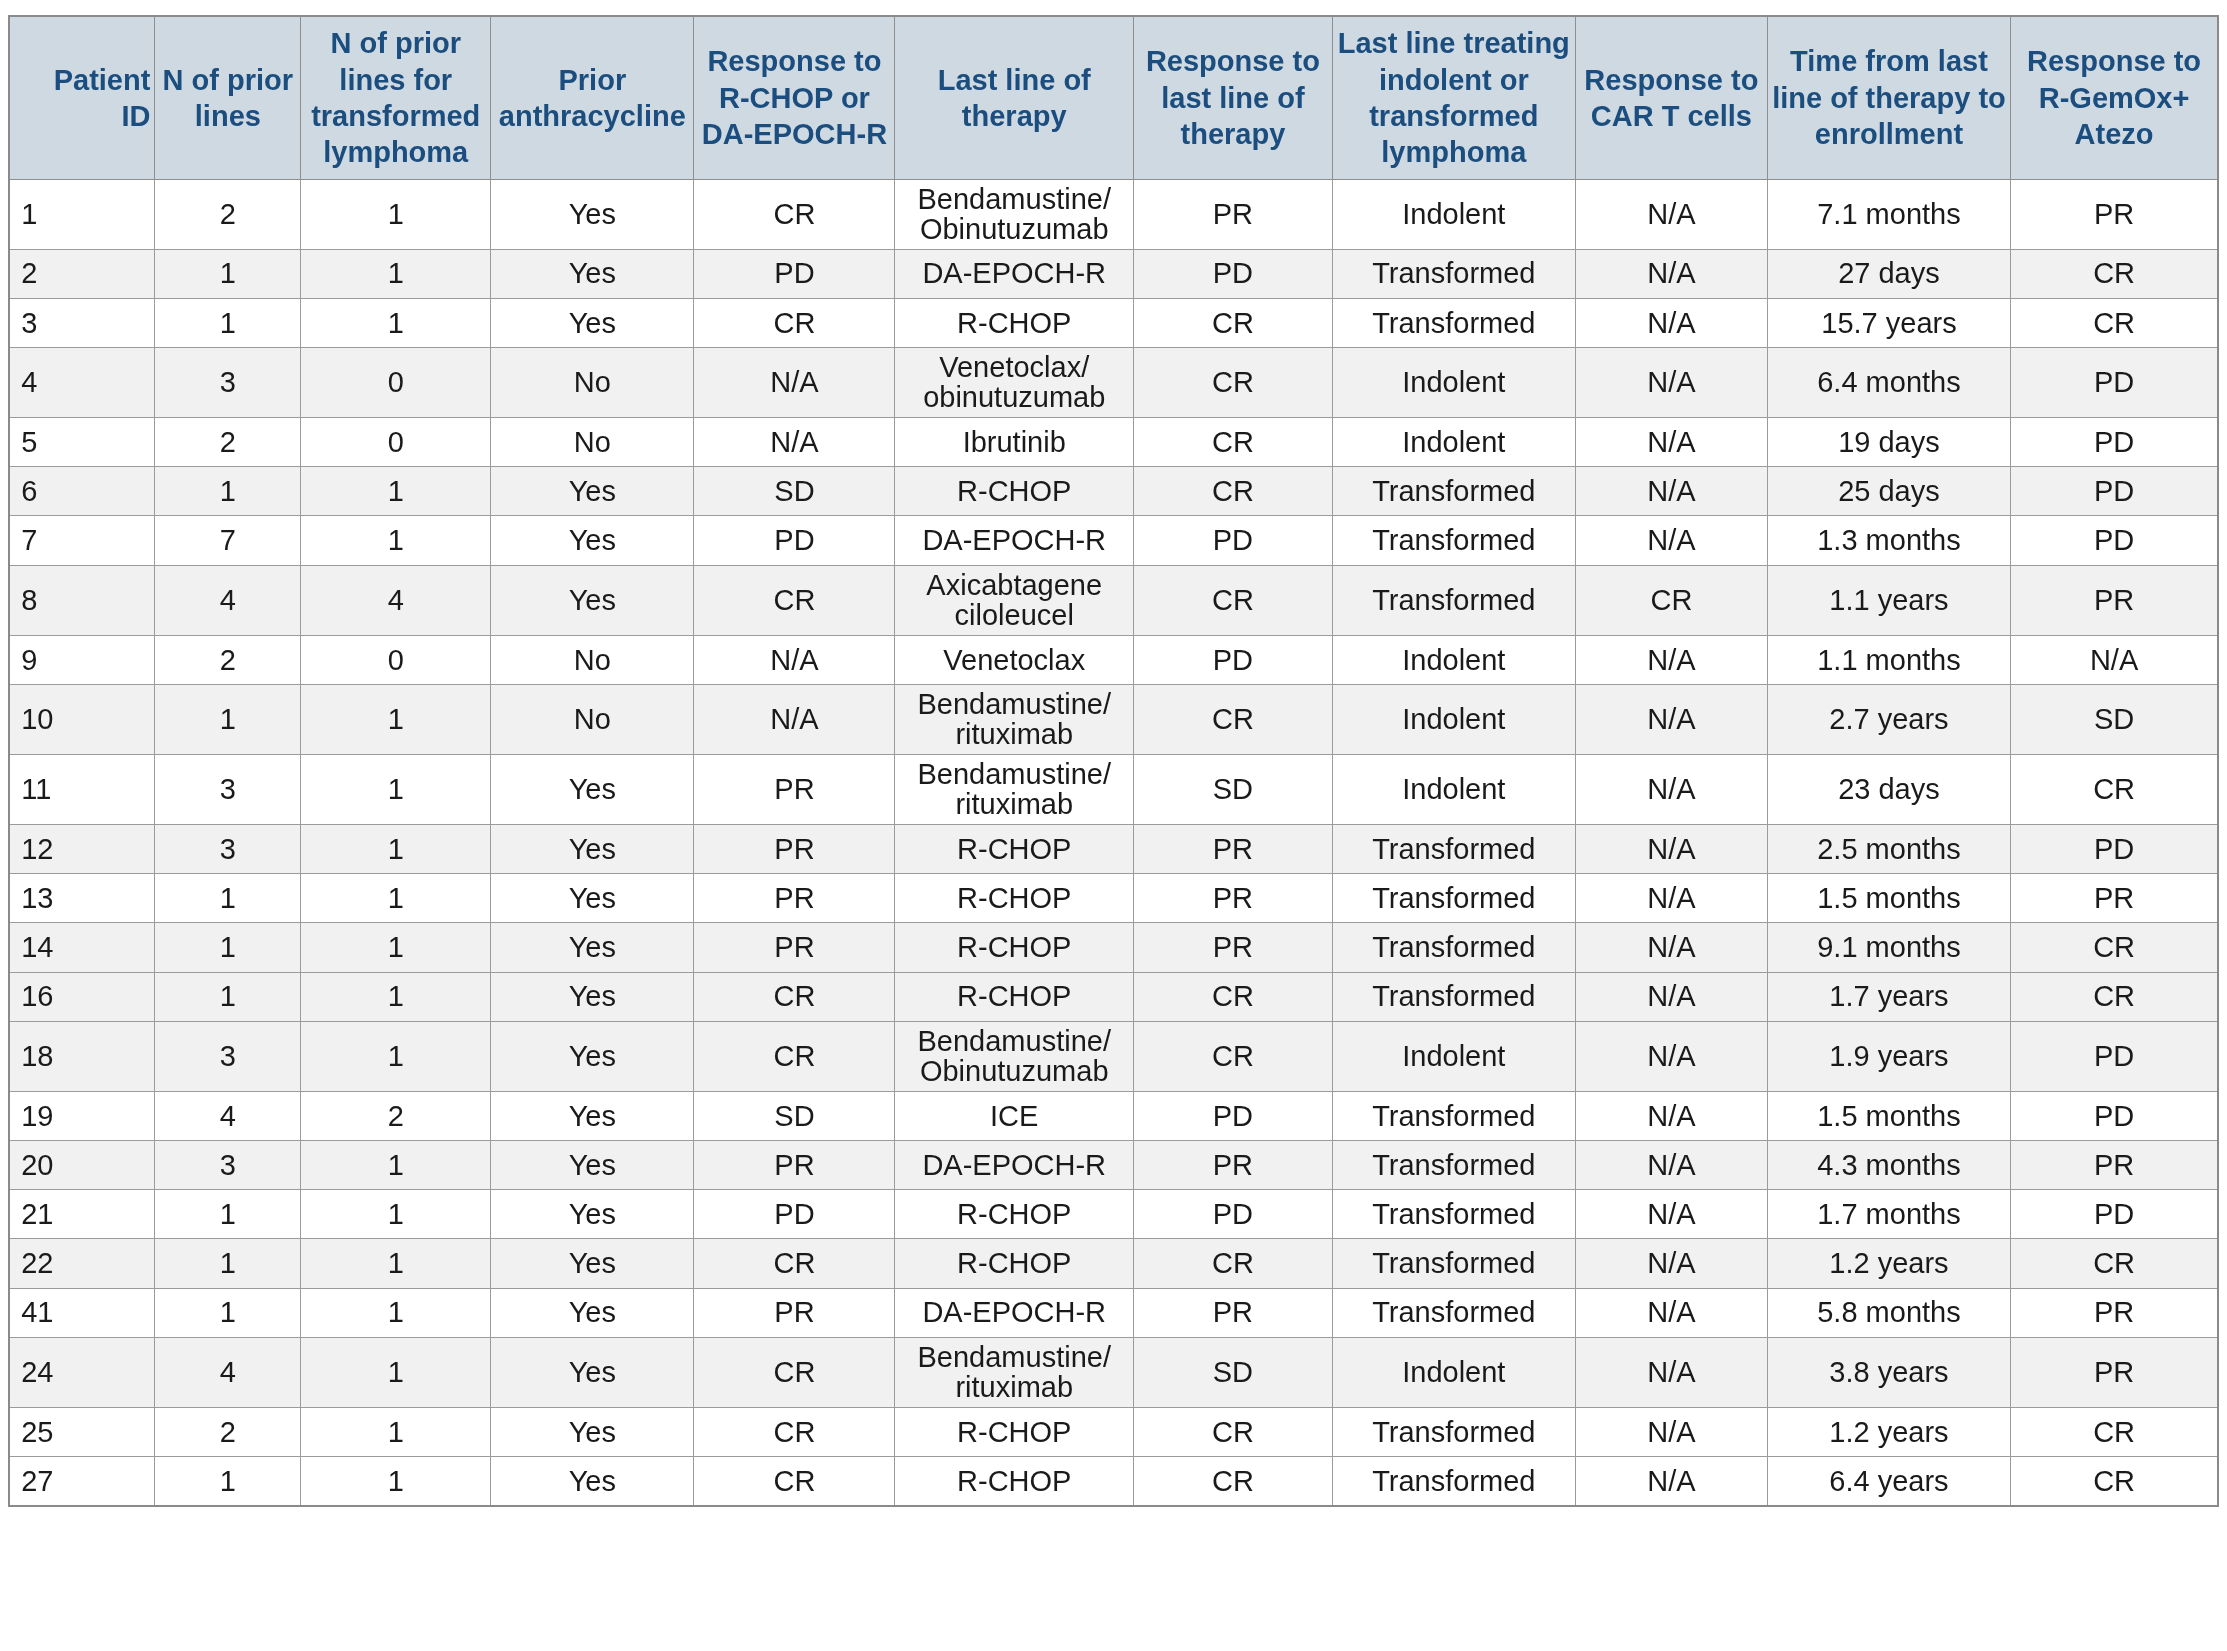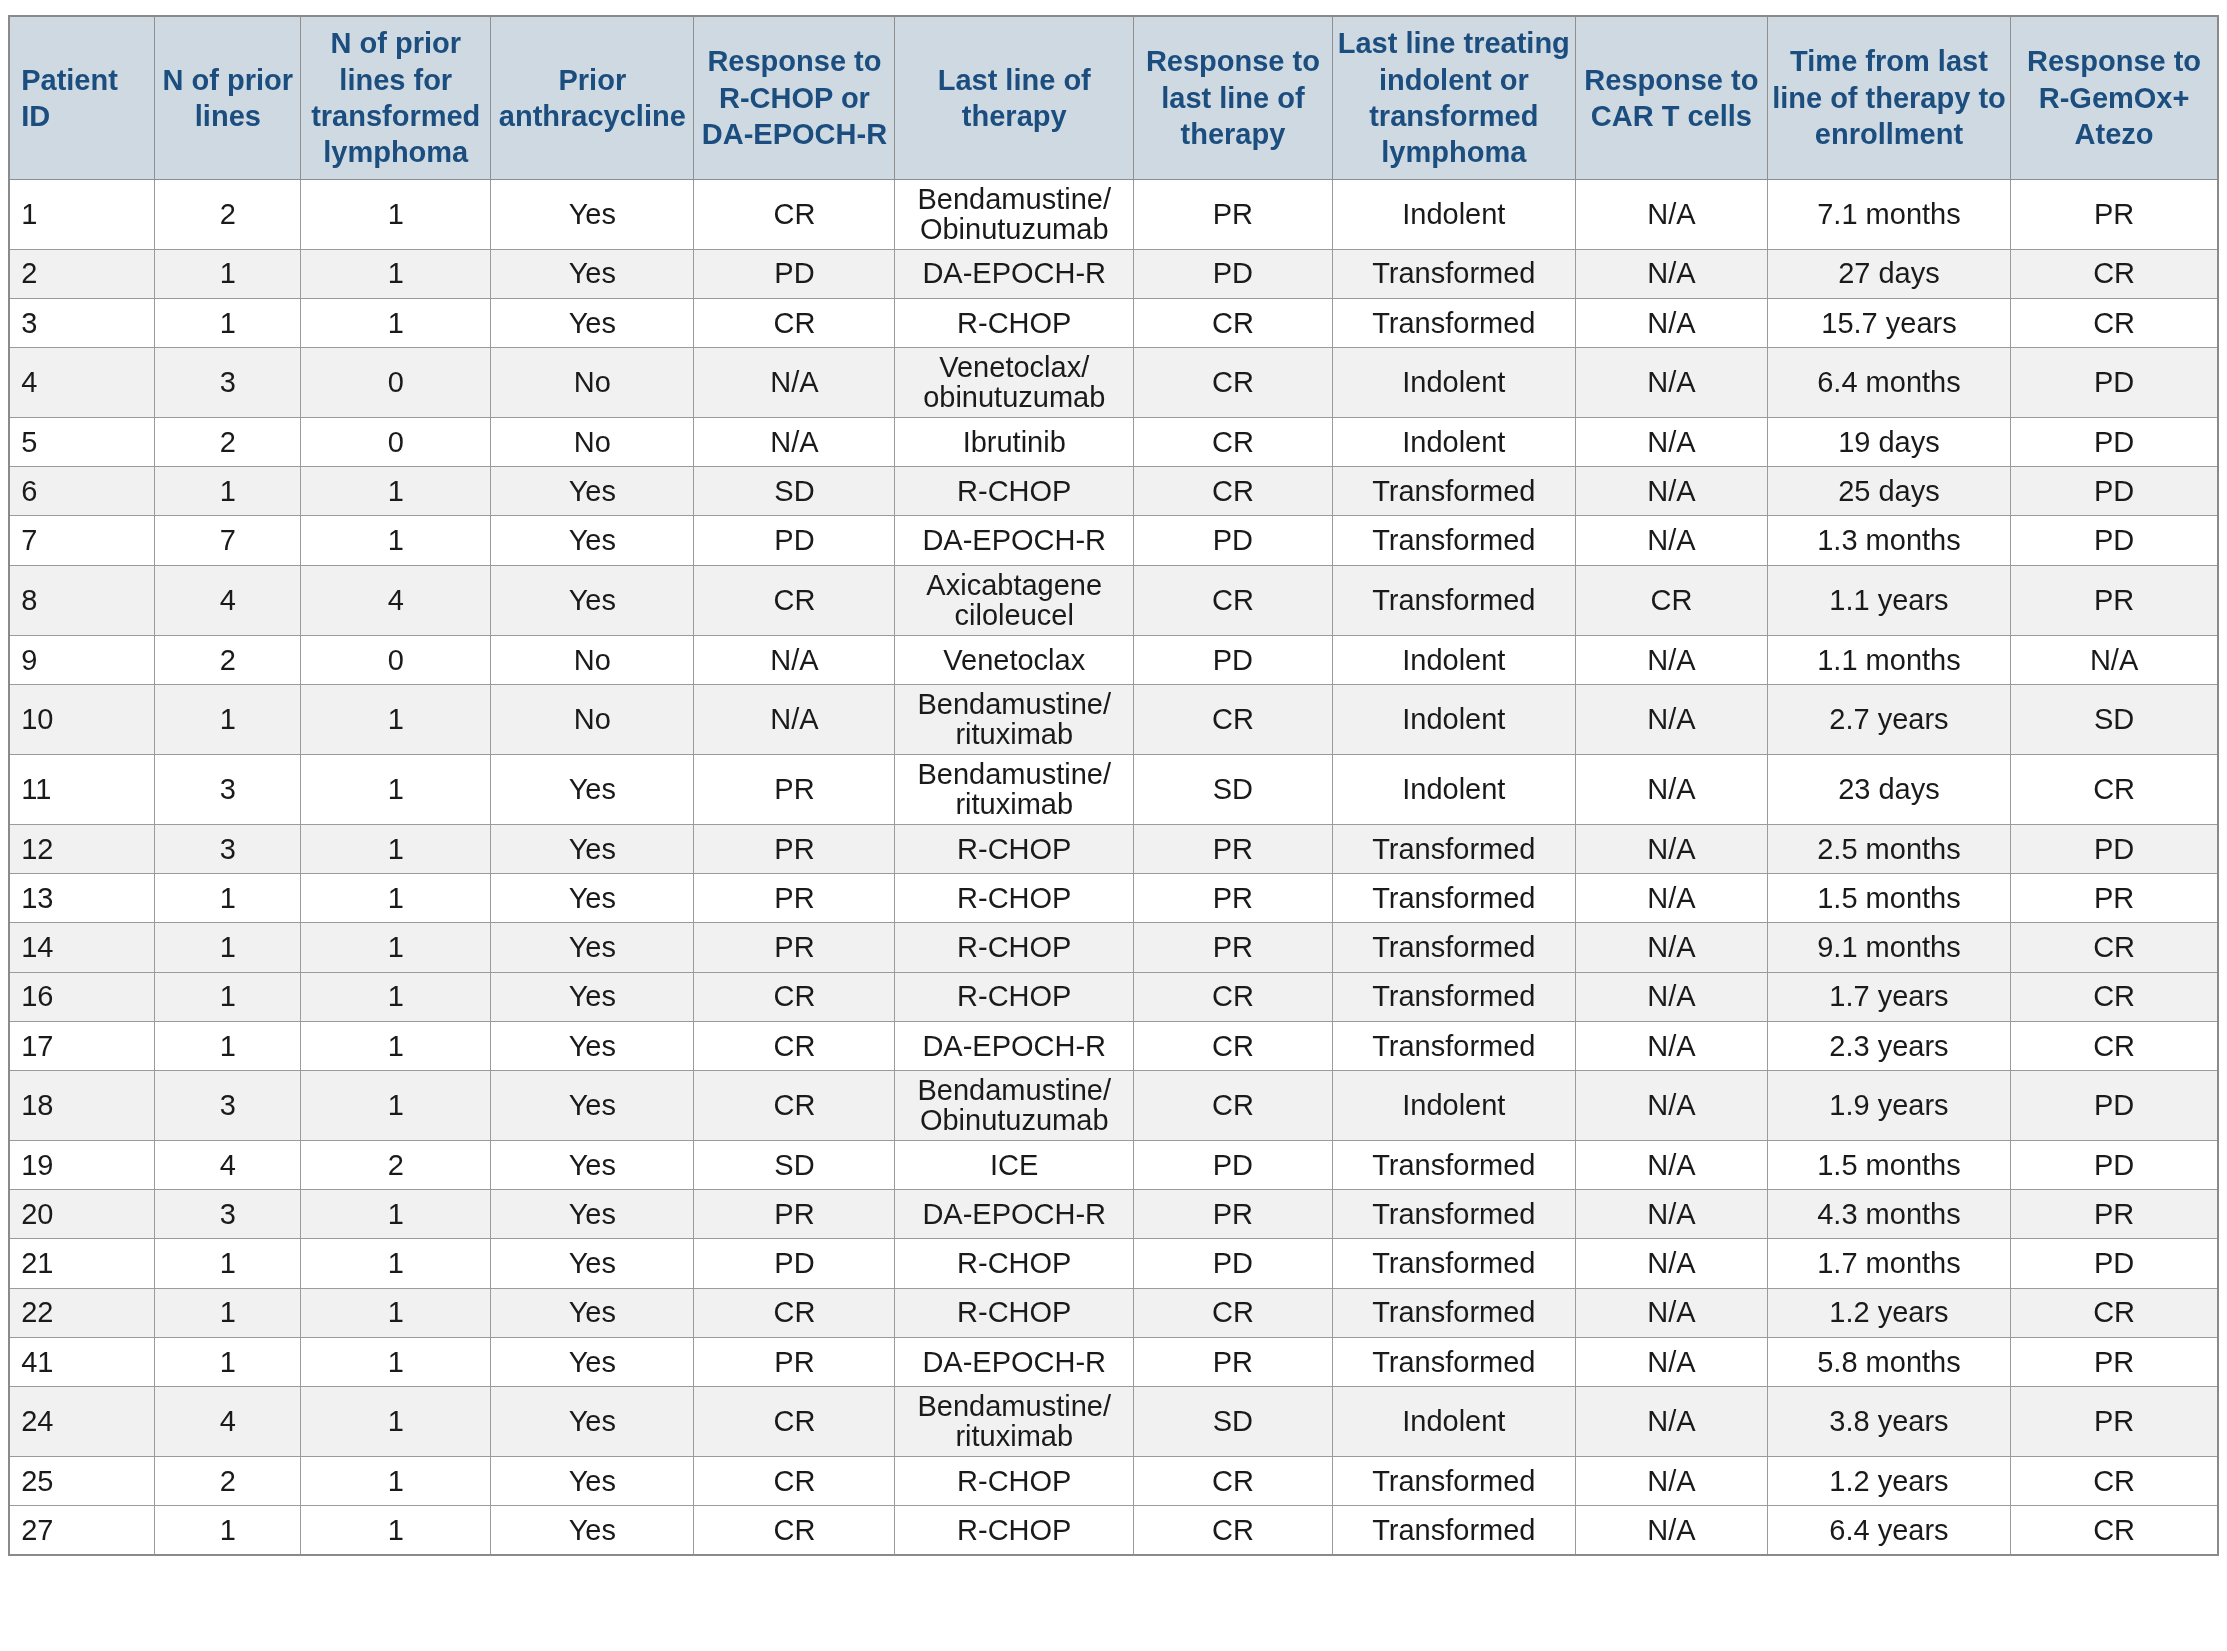--- a/index.html
+++ b/index.html
@@ -32,21 +32,21 @@
     background:var(--header-bg);
     color:var(--header-text);
     font-weight:bold;
     font-size:29px;
     line-height:1.25;
     text-align:center;
     padding:6.9px 4.1px;
     border-color:#8f8f8f;
   }
   thead tr{height:163px;}
-  th.col-id{text-align:left;padding-left:11px;}
+  th.col-id{text-align:right;padding-left:11px;}
   td{
     font-size:29px;
     line-height:1.05;
     text-align:center;
     padding:4.1px 5.5px;
     height:40px;
     background:#ffffff;
   }
   td.col-id{text-align:left;padding-left:11px;}
   tr.alt td{background:var(--alt-row-bg);}
@@ -273,33 +273,20 @@
           <td>1</td>
           <td>Yes</td>
           <td>CR</td>
           <td>R-CHOP</td>
           <td>CR</td>
           <td>Transformed</td>
           <td>N/A</td>
           <td>1.7 years</td>
           <td>CR</td>
         </tr>
-        <tr>
-          <td class="col-id">17</td>
-          <td>1</td>
-          <td>1</td>
-          <td>Yes</td>
-          <td>CR</td>
-          <td>DA-EPOCH-R</td>
-          <td>CR</td>
-          <td>Transformed</td>
-          <td>N/A</td>
-          <td>2.3 years</td>
-          <td>CR</td>
-        </tr>
         <tr class="alt">
           <td class="col-id">18</td>
           <td>3</td>
           <td>1</td>
           <td>Yes</td>
           <td>CR</td>
           <td>Bendamustine/<wbr>Obinutuzumab</td>
           <td>CR</td>
           <td>Indolent</td>
           <td>N/A</td>

